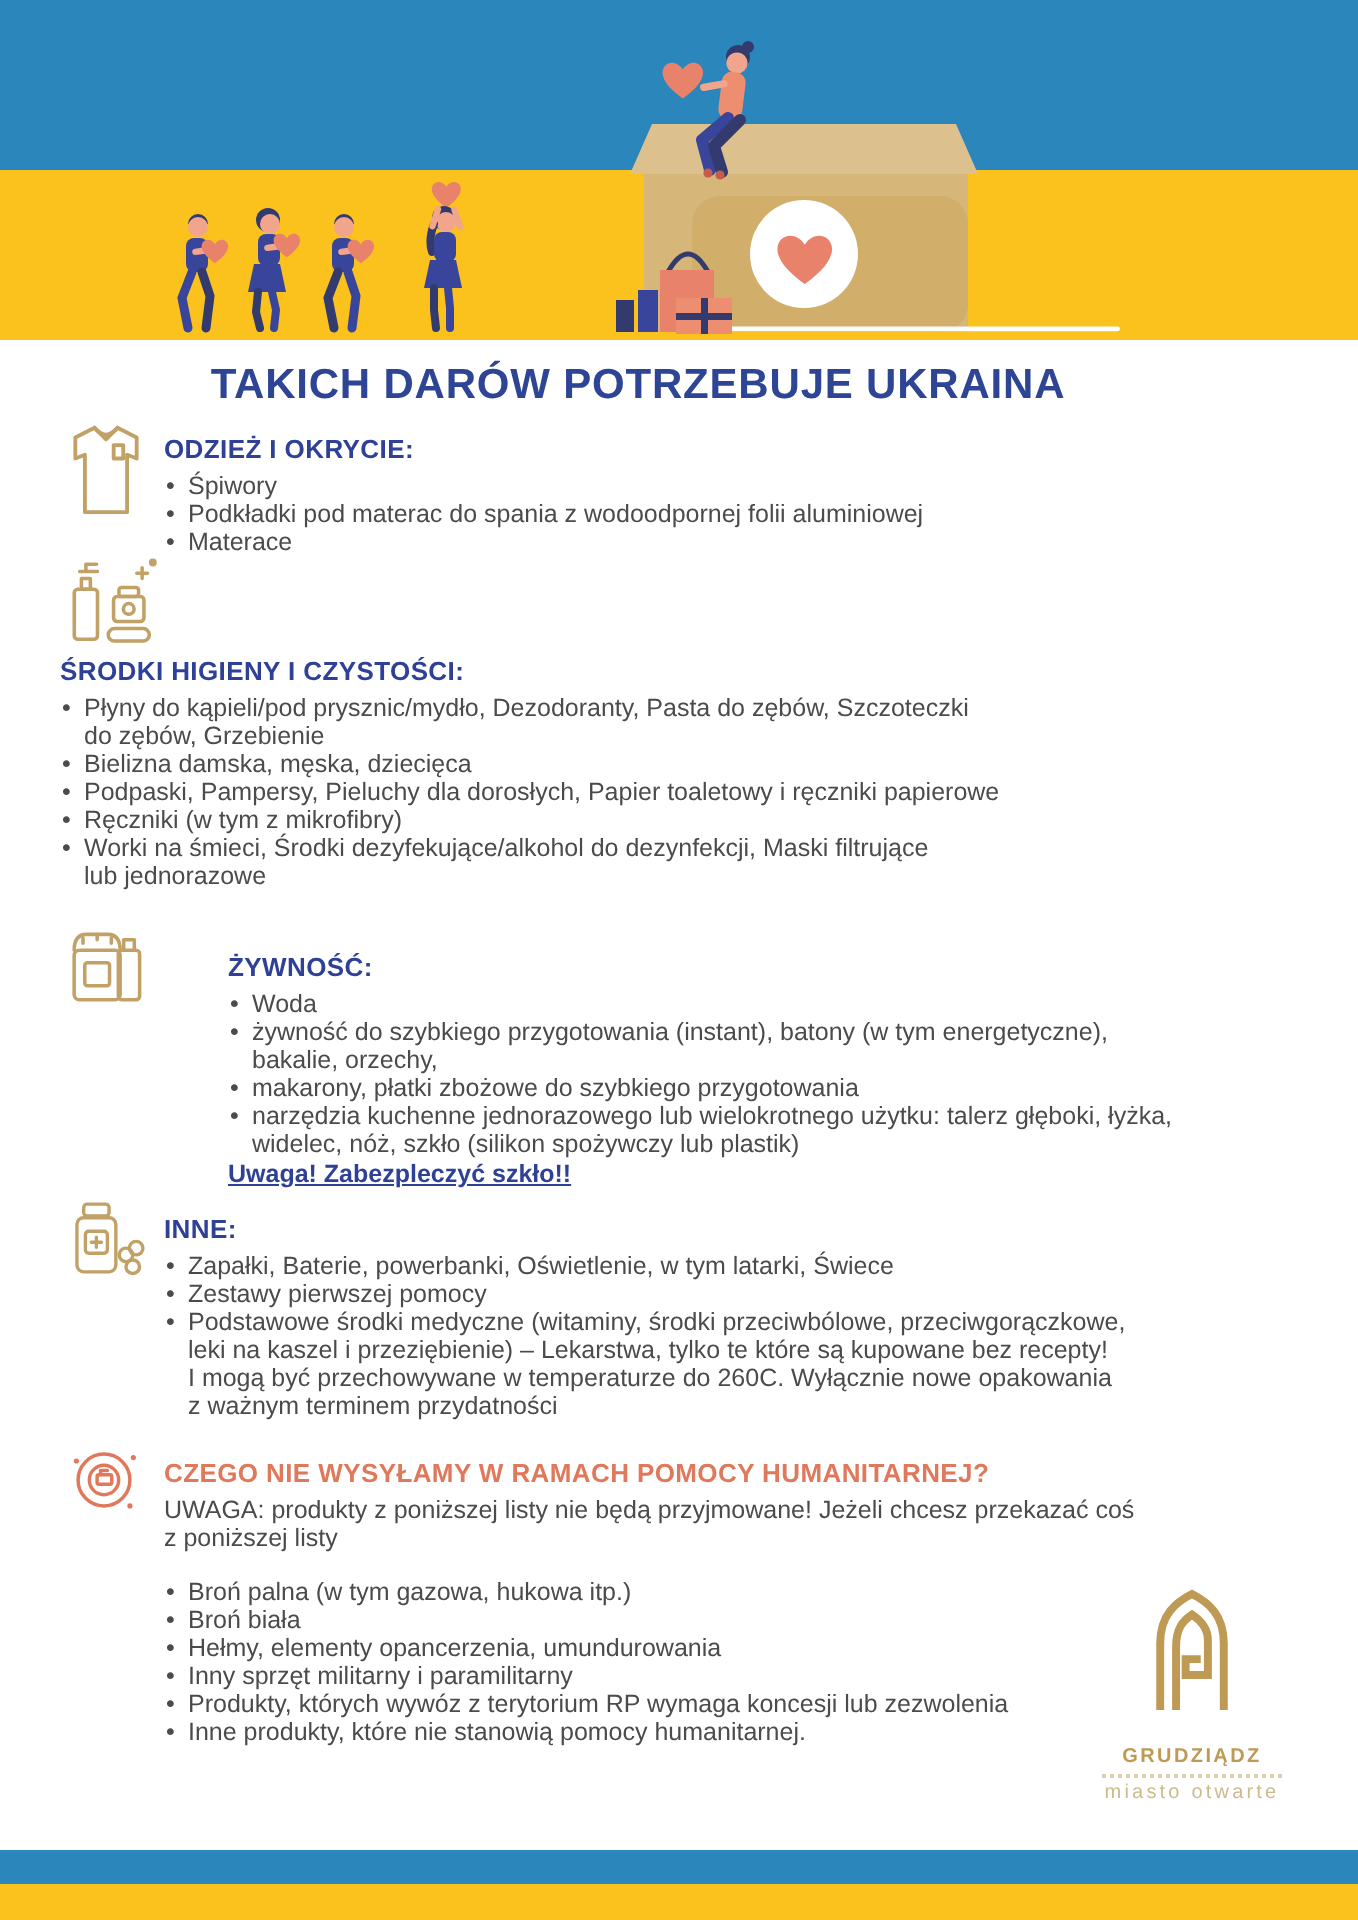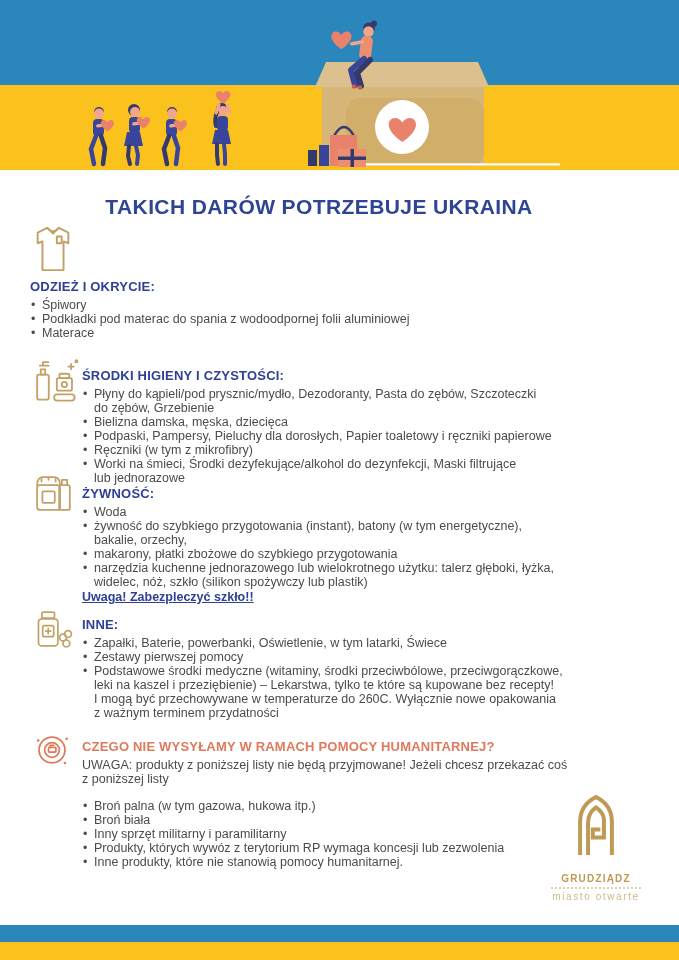--- a/index.html
+++ b/index.html
@@ -1,38 +1,38 @@
 <!DOCTYPE html>
 <html><head>
 <meta charset="utf-8">
 <style>
   html,body{margin:0;padding:0;background:#e8e8e8;}
   .page{position:relative;width:679px;height:960px;background:#ffffff;overflow:hidden;
         font-family:"Liberation Sans",sans-serif;margin:0 auto;}
   .hero{position:absolute;top:0;left:0;width:679px;height:170px;}
   .hero svg{display:block;}
 
-  .doc{position:absolute;top:170px;left:0;width:638px;box-sizing:border-box;padding:0 30px;}
+  .doc{position:absolute;top:156px;left:0;width:638px;box-sizing:border-box;padding:0 30px;}
   .title{color:#2E4494;font-weight:bold;font-size:21px;line-height:24px;text-align:center;
          margin:25px 0 12px;letter-spacing:.4px;}
 
   .section{display:flex;align-items:flex-start;}
   .icon-col{width:52px;flex:none;}
   .icon-col svg{display:block;margin-top:-12px;}
   .s2 .icon-col svg,.s3 .icon-col svg{margin-top:-16px;}
   .s5 .icon-col svg{margin-top:-8px;margin-left:3px;}
   .sec-body{flex:1;color:#4B4B4D;font-size:12.5px;line-height:14px;}
   .sec-heading{font-size:13px;line-height:16px;color:#2E4196;margin:0 0 3px;font-weight:bold;letter-spacing:.2px;}
   .sec-heading.orange{color:#E0795B;}
   .sec-list{list-style:none;margin:0;padding:0;}
   .sec-list li{position:relative;padding-left:12px;white-space:pre-line;}
   .sec-list li::before{content:"•";position:absolute;left:1px;top:0;}
   .note{font-weight:bold;color:#2E4196;margin:1px 0 0;text-decoration:underline;}
   .intro{margin:0 0 13px;white-space:pre-line;}
-  .s1{margin-top:9px;flex-direction:column;}.s2{margin-top:28px;}.s3{margin-top:1px;}.s4{margin-top:13px;}.s5{margin-top:19px;}
+  .s1{margin-top:9px;}.s2{margin-top:10px;flex-direction:column;}.s3{margin-top:31px;gap:32px;}.s4{margin-top:13px;}.s5{margin-top:19px;}
 
   .logo{position:absolute;right:24px;bottom:58px;width:118px;text-align:center;}
   .logo svg{display:block;margin:0 auto;}
   .logo-city{font-size:10px;font-weight:bold;color:#BE9A55;letter-spacing:1.2px;margin-top:18px;}
   .logo-sep{border-top:2px dotted #DCCFAC;margin:3px 14px 2px;}
   .logo-tag{font-size:10px;color:#CDBA8C;letter-spacing:1.6px;}
 
   .stripe{position:absolute;left:0;width:679px;}
   .stripe-blue{bottom:18px;height:17px;background:#2A86BB;}
   .stripe-yellow{bottom:0;height:18px;background:#FBC21D;}
@@ -237,20 +237,21 @@
           <circle cx="37" cy="37" r="1.5" fill="#E0795B" stroke="none"></circle>
         </svg>
       </div>
       <div class="sec-body">
         <div class="sec-heading orange">CZEGO NIE WYSYŁAMY W RAMACH POMOCY HUMANITARNEJ?</div>
         <p class="intro">UWAGA: produkty z poniższej listy nie będą przyjmowane! Jeżeli chcesz przekazać coś
 z poniższej listy</p>
         <ul class="sec-list">
             <li>Broń palna (w tym gazowa, hukowa itp.)</li>
             <li>Broń biała</li>
+            <li>Hełmy, elementy opancerzenia, umundurowania</li>
             <li>Inny sprzęt militarny i paramilitarny</li>
             <li>Produkty, których wywóz z terytorium RP wymaga koncesji lub zezwolenia</li>
             <li>Inne produkty, które nie stanowią pomocy humanitarnej.</li>
           </ul>
       </div>
     </div>
   </div>
 
   <div class="logo">
     <svg width="52" height="62" viewBox="0 0 64 78" fill="none" stroke="#BE9A55" stroke-width="5" stroke-linecap="square">

